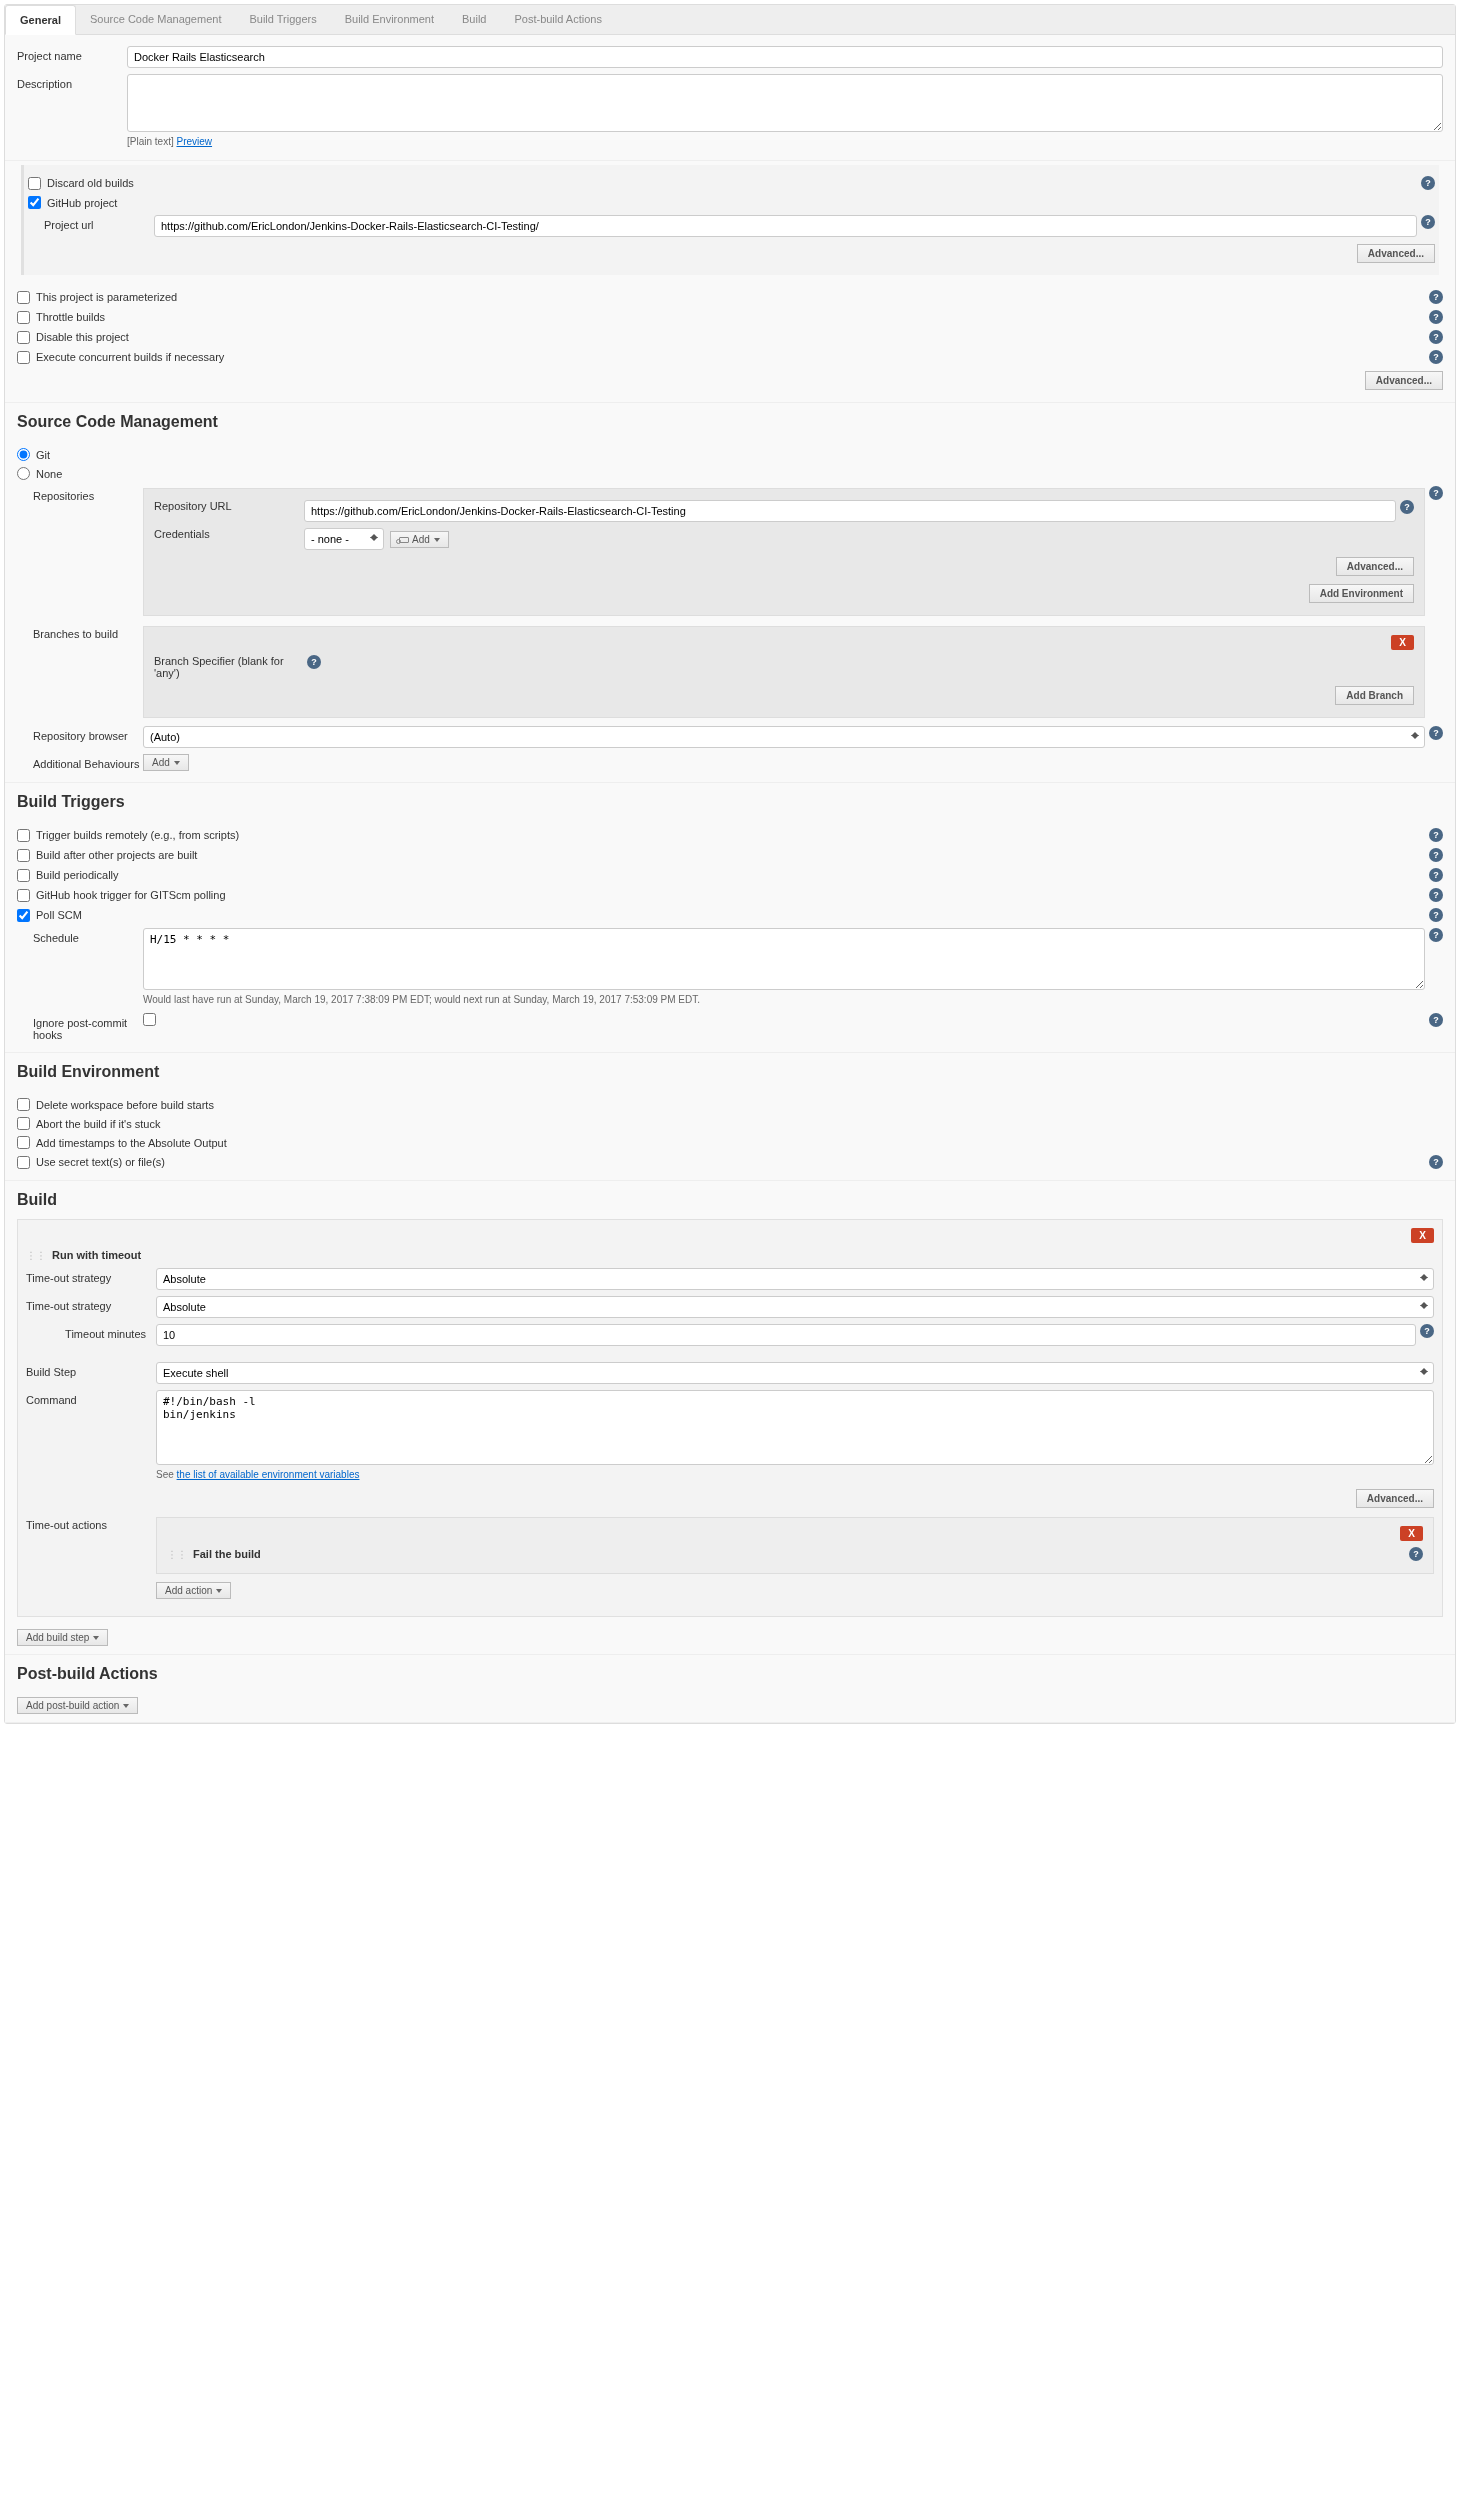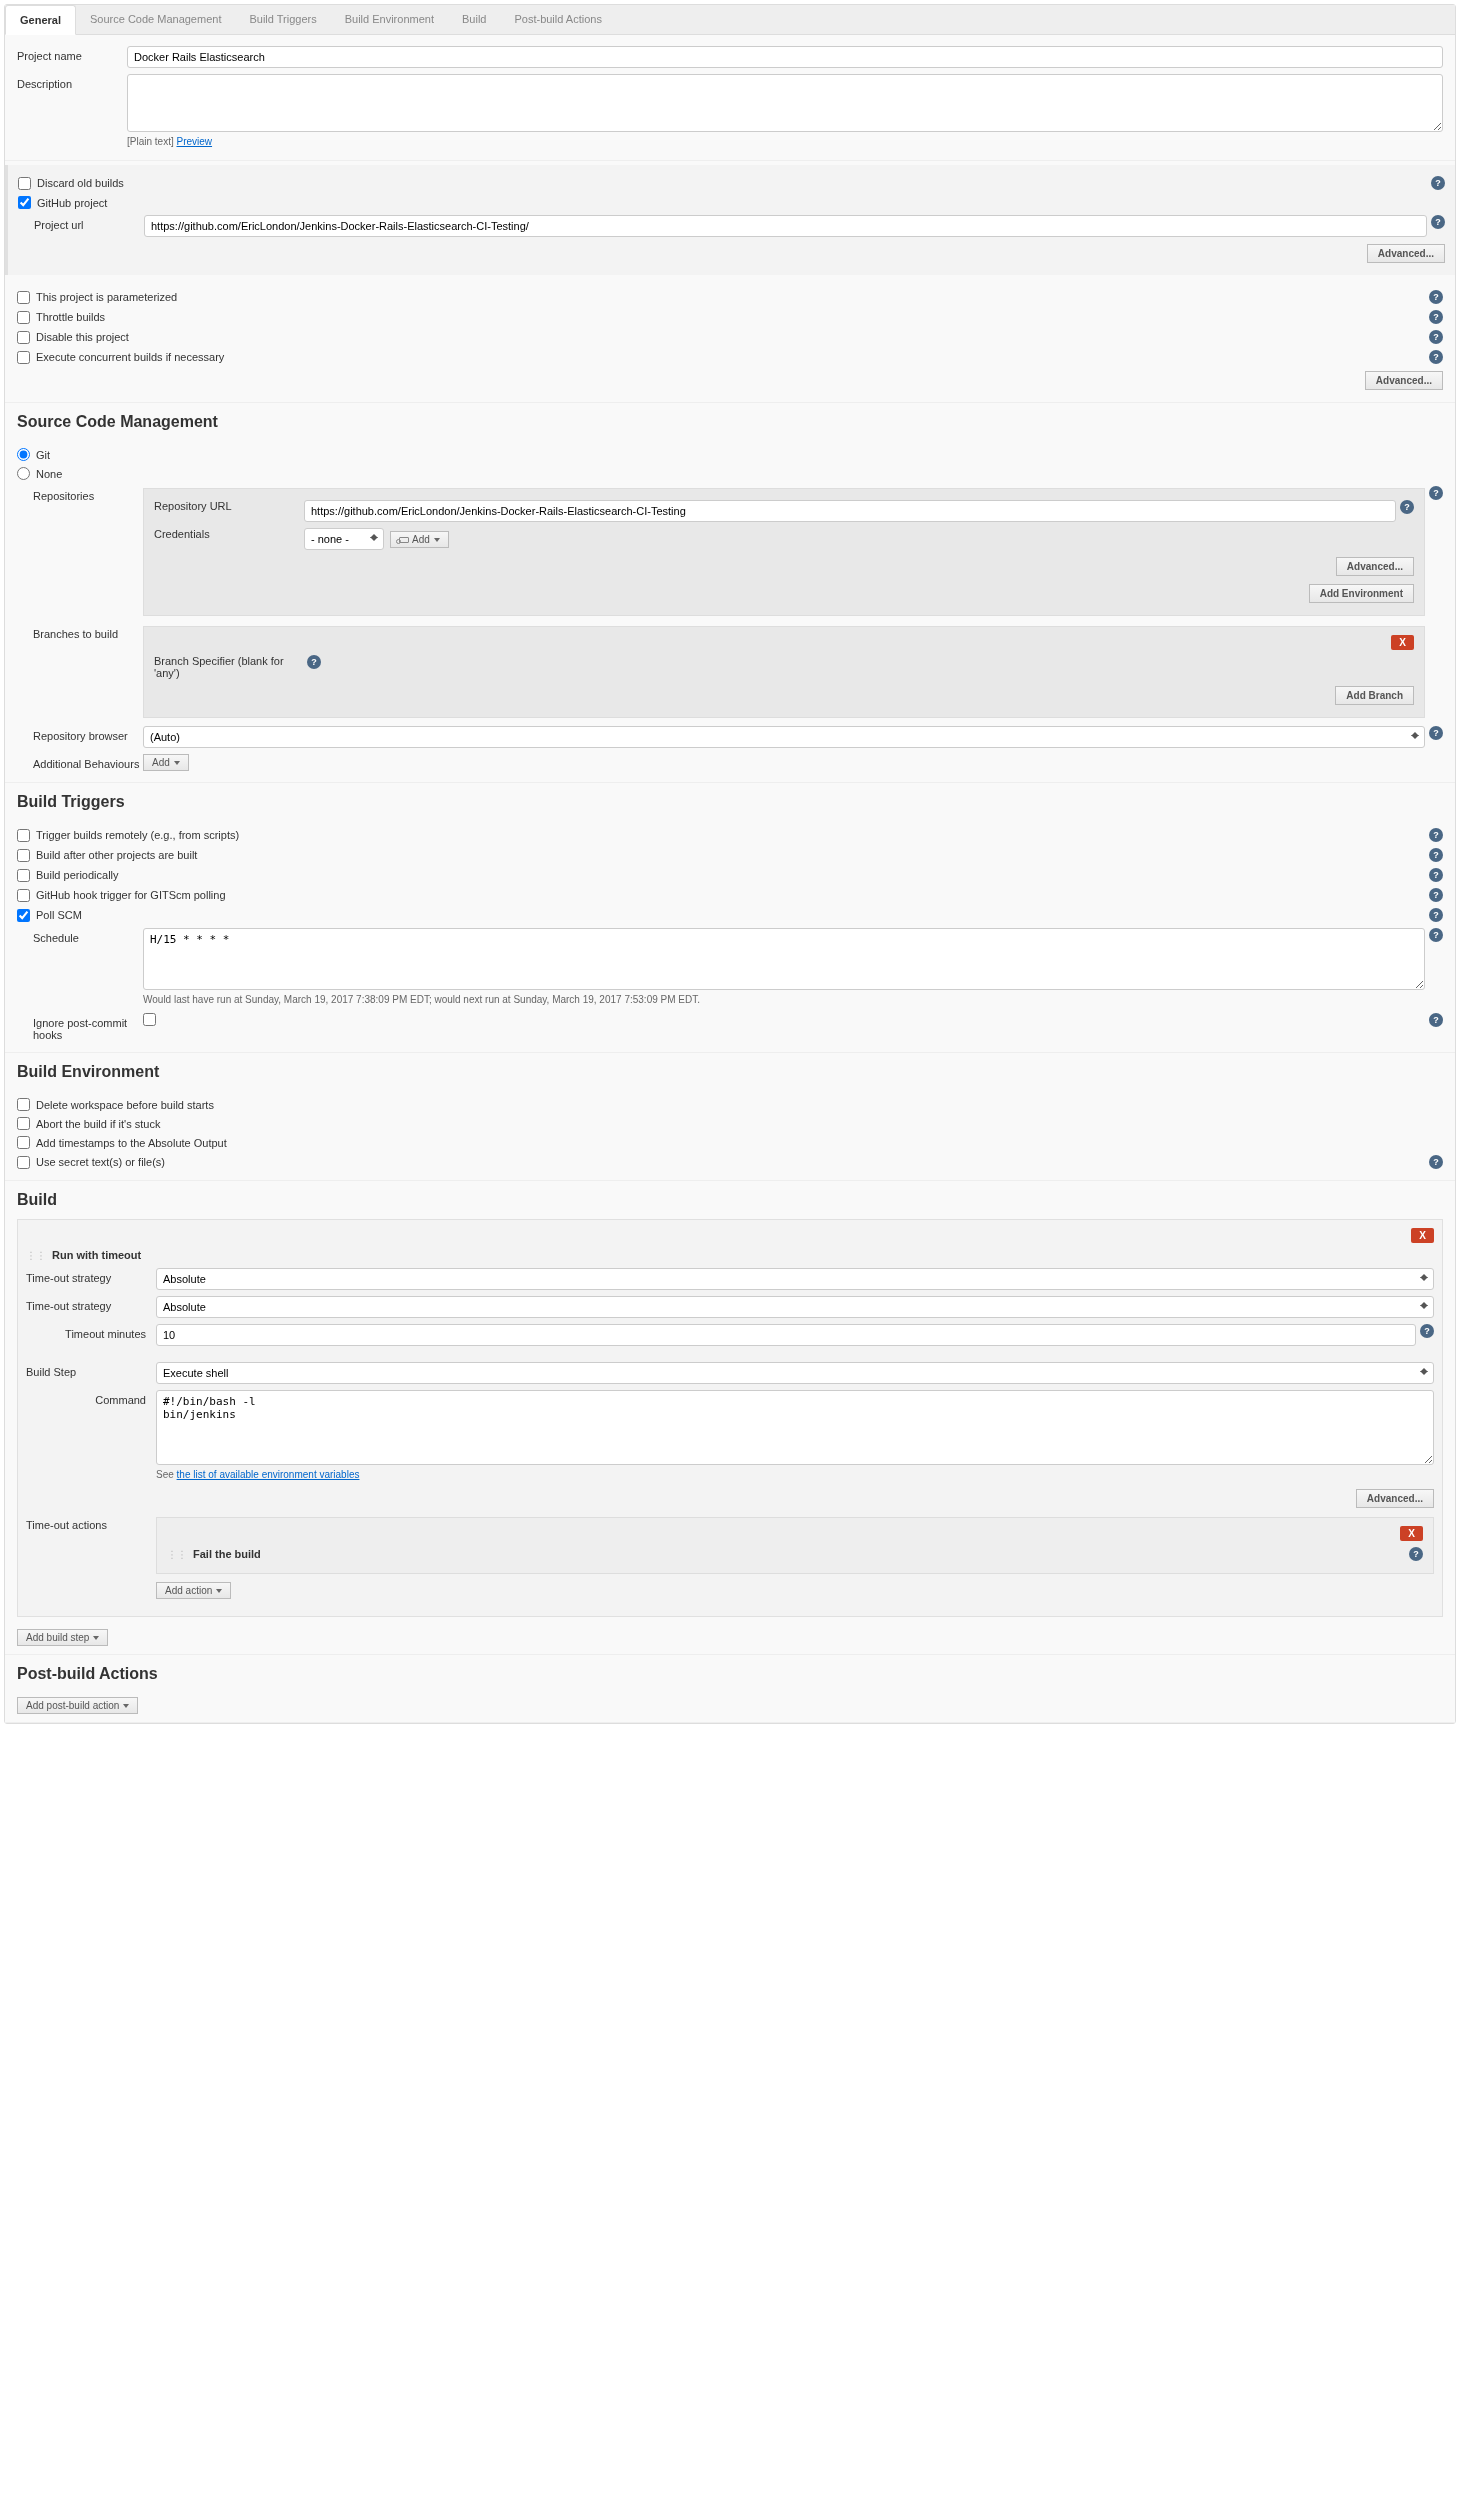--- a/index.html
+++ b/index.html
@@ -3,21 +3,21 @@
 <meta charset="utf-8">
 <style>
 *{box-sizing:border-box;margin:0;padding:0}
 body{font-family:Helvetica,Arial,sans-serif;font-size:11px;color:#333;background:#fff;padding:4px}
 .outer{border:1px solid #ddd;border-radius:3px}
 .tabs{display:flex;background:#eee;border-bottom:1px solid #ddd}
 .tab{padding:8px 14px;color:#888;cursor:pointer}
 .tab.active{background:#fff;color:#333;font-weight:bold;border-radius:3px 3px 0 0;margin-bottom:-1px;border:1px solid #ddd;border-bottom:1px solid #fff}
 .body{padding:0}
 .pane{background:#f9f9f9;padding:8px 12px;border-bottom:1px solid #eee}
-.pale{background:#f3f3f3;padding:8px 10px;border-left:3px solid #e0e0e0;margin:4px 0}
+.pale{background:#f3f3f3;padding:8px 4px;border-left:3px solid #e0e0e0;margin:4px 16px}
 .row{display:flex;align-items:flex-start;padding:3px 0}
 .row .lbl{width:110px;flex-shrink:0;padding-top:4px;color:#333}
 .row .val{flex:1}
 .row .help{width:18px;flex-shrink:0;display:flex;justify-content:flex-end;align-items:center}
 .chkrow{display:flex;align-items:center;padding:3px 0}
 .chkrow input{margin-right:6px}
 .chkrow .lbl2{flex:1}
 .chkrow .help{width:18px;display:flex;justify-content:flex-end}
 input[type=text],textarea,select{width:100%;border:1px solid #ccc;border-radius:3px;padding:4px 6px;font-size:11px;font-family:inherit;background:#fff}
 textarea{resize:vertical}
@@ -332,21 +332,21 @@
 
       <div style="height:10px"></div>
 
       <div class="row">
         <div class="lbl" style="width:130px">Build Step</div>
         <div class="val">
             <div class="selwrap"><select><option>Execute shell</option></select></div>
           </div>
       </div>
       <div class="row">
-        <div class="lbl" style="width:130px;text-align:right;padding-right:10px">Command</div>
+        <div class="lbl" style="width:130px;text-align:left;padding-right:10px">Command</div>
         <div class="val">
           <textarea rows="5" class="mono" style="">#!/bin/bash -l
 bin/jenkins</textarea>
           <div class="hint"><span>See </span><a href="#" class="link">the list of available environment variables</a></div>
         </div>
       </div>
       <div class="right">
           <span class="btn">Advanced...</span>
         </div>
 

